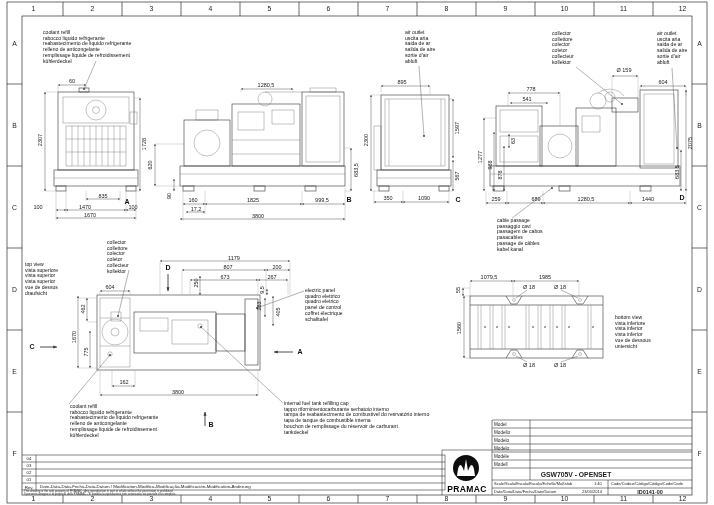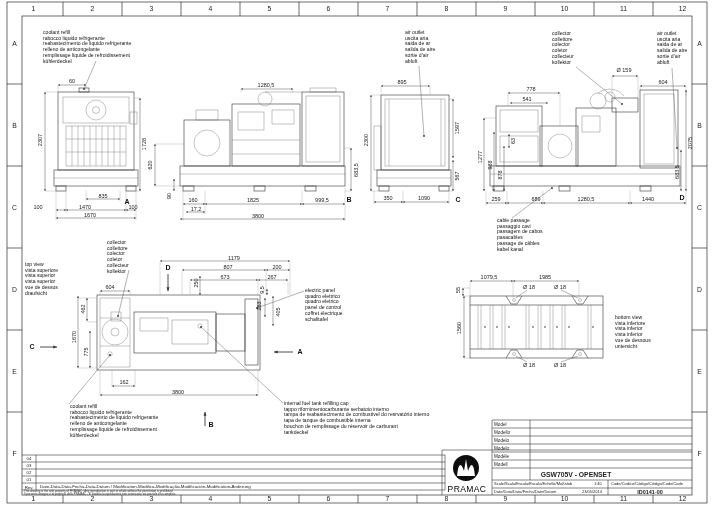--- a/index.html
+++ b/index.html
@@ -24,21 +24,21 @@
   .gc{flex:1;text-align:center;font-size:6.8px;color:#222}
   .strip-v{position:absolute;top:2px;height:492px;width:15px;display:flex;flex-direction:column}
   .gr{flex:1;display:flex;align-items:center;justify-content:center;font-size:6.8px;color:#222}
   .mlist{left:494px;top:420px;width:34px;height:48px;display:flex;flex-direction:column}
   .ml{flex:1;font-size:4.6px;display:flex;align-items:center;color:#222}
   .rlist{left:23px;top:455px;width:12px;height:28px;display:flex;flex-direction:column}
   .rl{flex:1;font-size:4.3px;display:flex;align-items:center;justify-content:center;color:#222}
   .gsw{left:576px;top:474px;transform:translate(-50%,-50%);font-size:6.8px;font-weight:bold}
   .tbs{font-size:4px;line-height:8px;color:#222}
   .idv{left:650px;top:491.5px;transform:translate(-50%,-50%);font-weight:bold;font-size:5.5px}
-  .brand{left:467px;top:489px;transform:translate(-50%,-50%);font-weight:normal;font-size:8.5px;letter-spacing:.4px;color:#000}
+  .brand{left:467px;top:489px;transform:translate(-50%,-50%);font-weight:bold;font-size:8.5px;letter-spacing:.4px;color:#000}
   .revh{left:40px;top:483px;font-size:4.4px;line-height:7px;color:#222}
   .revl{left:29px;top:486.5px;transform:translate(-50%,-50%);font-size:4.4px;color:#222}
   .fine{left:24px;top:490px;font-size:2.9px;line-height:1.08;color:#333}
 </style>
 </head>
 <body>
 
 <div class="sheet">
 
 <svg class="lw" width="714" height="505" viewBox="0 0 714 505">

